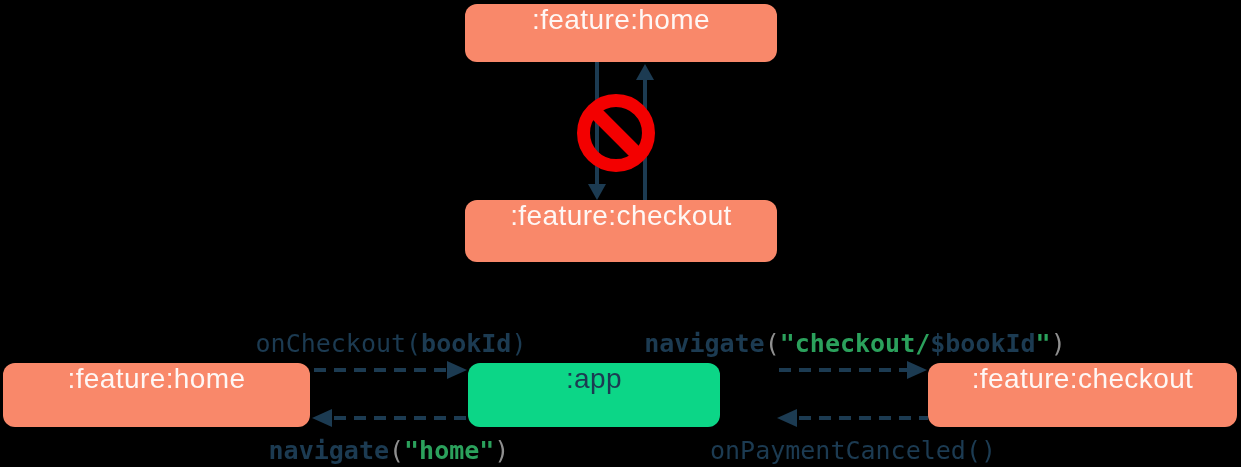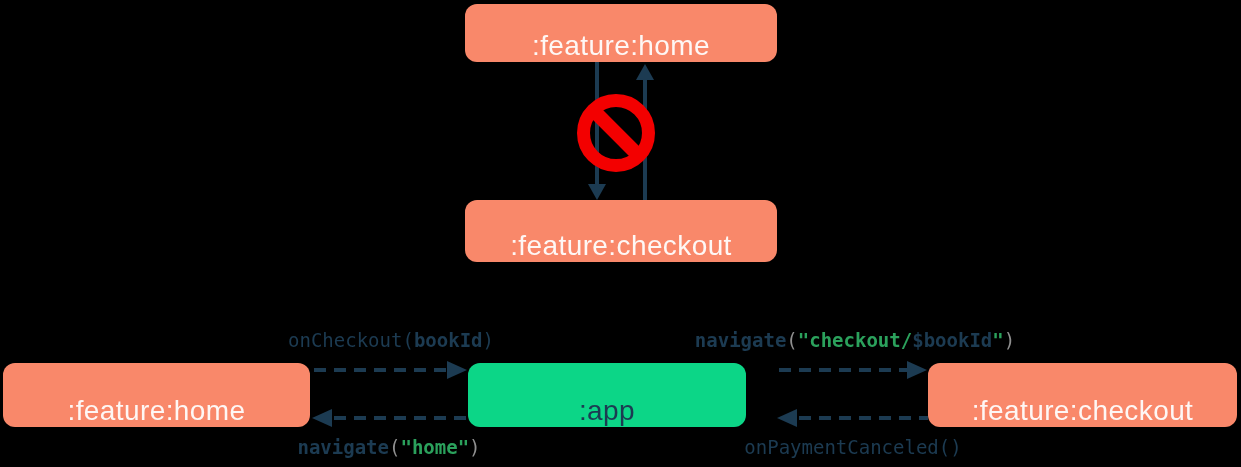--- a/index.html
+++ b/index.html
@@ -15,21 +15,21 @@
     width: 1241px;
     height: 467px;
     background: #000000;
     overflow: hidden;
     font-family: "Liberation Sans", sans-serif;
   }
   .module-box {
     position: absolute;
     border-radius: 12px;
     display: flex;
-    align-items: flex-end;
+    align-items: flex-start;
     justify-content: center;
     font-size: 28px;
     letter-spacing: 0.4px;
     background: var(--salmon);
     color: #FEF7F5;
   }
   .app-box {
     background: var(--green);
     color: var(--navy);
   }
@@ -85,21 +85,21 @@
   .head-left {
     position: absolute;
     width: 0; height: 0;
     border-top: 9px solid transparent;
     border-bottom: 9px solid transparent;
     border-right: 20px solid var(--navy);
   }
   .code-label {
     position: absolute;
     font-family: "DejaVu Sans Mono", monospace;
-    font-size: 19px;
+    font-size: 25px;
     white-space: nowrap;
     transform: translateX(-50%);
     color: var(--navy);
   }
 </style>
 </head>
 <body>
 
 <div class="canvas">
 
@@ -116,21 +116,21 @@
 
   <div class="vline" style="left:643px; top:79px; height:121px;"></div>
   <div class="head-up" style="left:636px; top:64px;"></div>
 
   <div class="no-sign"></div>
 
   <div class="module-box" style="left:3px; top:363px; width:307px; height:64px;">
     <span>:feature:home</span>
   </div>
 
-  <div class="module-box app-box" style="left:468px; top:363px; width:278px; height:64px;">
+  <div class="module-box app-box" style="left:468px; top:363px; width:252px; height:64px;">
     <span>:app</span>
   </div>
 
   <div class="module-box" style="left:928px; top:363px; width:309px; height:64px;">
     <span>:feature:checkout</span>
   </div>
 
   <div class="dash-line" style="left:314px; top:368px; width:136px;"></div>
   <div class="head-right" style="left:447px; top:361px;"></div>
   <div class="code-label" style="left:391px; top:329px;"><span style="color: rgb(28, 59, 82);">onCheckout(</span><span style="color: rgb(28, 59, 82); font-weight: bold;">bookId</span><span style="color: rgb(28, 59, 82);">)</span></div>

